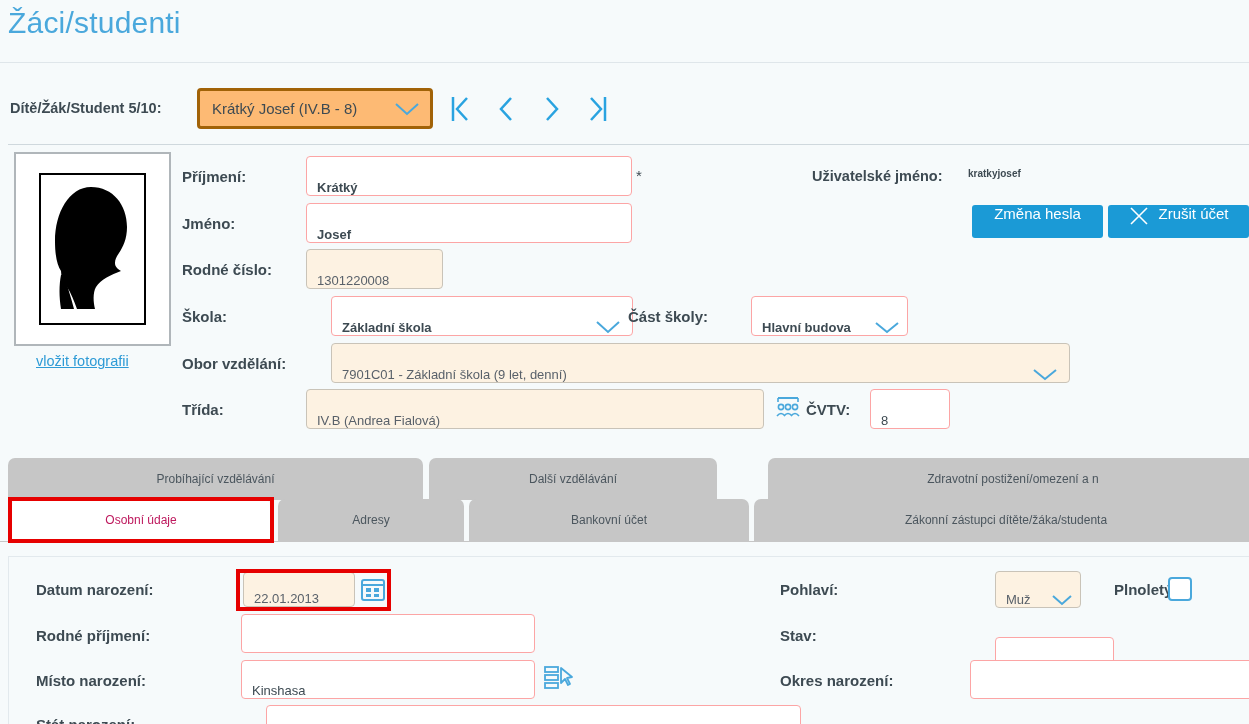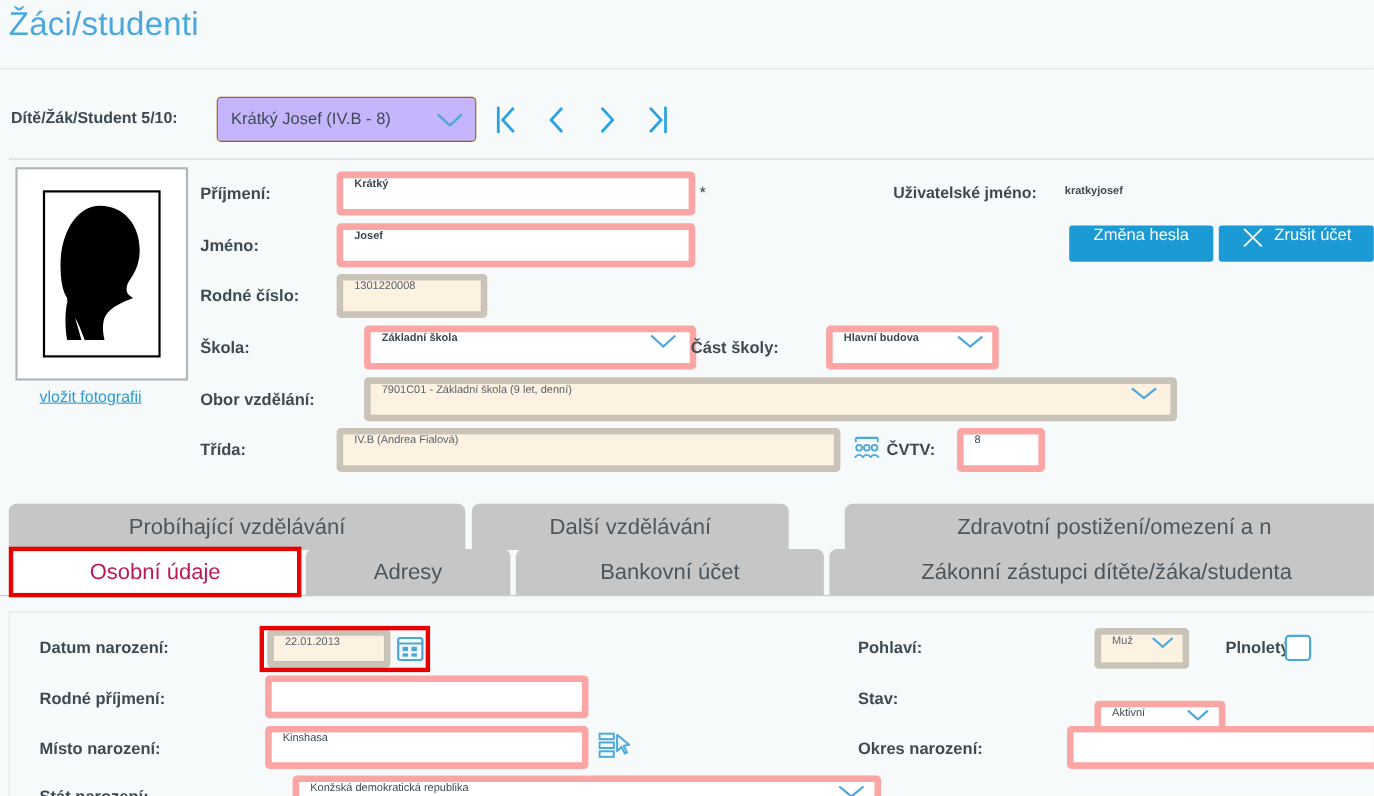--- a/index.html
+++ b/index.html
@@ -26,21 +26,21 @@
 
   
   .nav-row { position: absolute; left: 0; top: 88px; width: 1249px; height: 46px; }
   .nav-label {
     position: absolute; left: 10px; top: 12px;
     font-size: 14.5px; font-weight: bold; color: #3d4a52; white-space: nowrap;
   }
   .student-select {
     position: absolute; left: 197px; top: 0;
     width: 236px; height: 41px;
-    background: #c4b5fd; border: 1px solid #a16207; border-radius: 4px;
+    background: #fdba74; border: 3px solid #a16207; border-radius: 4px;
     display: flex; align-items: center; padding: 0 8px 0 12px;
   }
   .student-select .val { font-size: 15px; color: #3d4a52; flex: 1; white-space: nowrap; }
   .nav-btns { position: absolute; left: 445px; top: 2px; display: flex; gap: 16px; align-items: center; }
   .nav-btn { width: 30px; height: 38px; display: flex; align-items: center; justify-content: center; cursor: pointer; }
 
   
   .panel-rule {
     position: absolute; left: 8px; top: 144px; width: 1241px; height: 1px; background: #cfd8dd;
   }
@@ -54,22 +54,22 @@
   }
   .photo-inner { width: 107px; height: 152px; border: 2px solid #000; background: #fff; position: relative; overflow: hidden; }
   .photo-link {
     position: absolute; left: 36px; top: 353px;
     font-size: 14.5px; color: #2e9bd6; text-decoration: underline; cursor: pointer; white-space: nowrap;
   }
 
   
   .lbl { position: absolute; font-size: 15px; font-weight: bold; color: #3d4a52; white-space: nowrap; }
   .fld {
-    position: absolute; background: #fff; border: 6px solid #fca5a5; border-radius: 4px;
-    display: flex; align-items: flex-start; padding: 0 10px; font-size: 10px; color: #3d4a52;
+    position: absolute; background: #fff; border: 1px solid #fca5a5; border-radius: 4px;
+    display: flex; align-items: flex-end; padding: 0 10px; font-size: 13px; color: #3d4a52;
     white-space: nowrap; overflow: hidden;
   }
   .fld.strong { font-weight: bold; }
   .fld.ro { background: #fdf2e2; border-color: #c9c3b8; color: #59616a; }
   .fld.sel { padding-right: 6px; margin-left: 25px; }
   .fld .txt { flex: 1; overflow: hidden; text-overflow: clip; }
   .req { position: absolute; font-size: 15px; color: #3d4a52; }
 
   .static-lbl { position: absolute; font-size: 14.5px; font-weight: bold; white-space: nowrap; color: #3d4a52; }
   .static-val { position: absolute; font-size: 10px; font-weight: bold; white-space: nowrap; color: #3d4a52; }
@@ -80,21 +80,21 @@
     display: flex; justify-content: center; gap: 8px;
     padding: 0 22px; cursor: pointer; white-space: nowrap;
   }
 
   
   .tabs { position: absolute; left: 0; width: 1249px; height: 42px; }
   .tab {
     position: absolute; top: 0; height: 42px;
     background: #c6c6c6; border-radius: 7px 7px 0 0;
     display: flex; align-items: center; justify-content: center;
-    font-size: 20px; color: #4b565e; cursor: pointer;
+    font-size: 12px; color: #4b565e; cursor: pointer;
     white-space: nowrap; overflow: hidden; padding: 0 6px;
   }
   .tab.active { background: #fff; color: #be185d; }
   .tab-row-rule { position: absolute; left: 0; width: 1249px; height: 1px; background: #c6c6c6; }
 
   
   .annot { position: absolute; border: 4px solid #e60000; pointer-events: none; }
 
   
   .chk {

